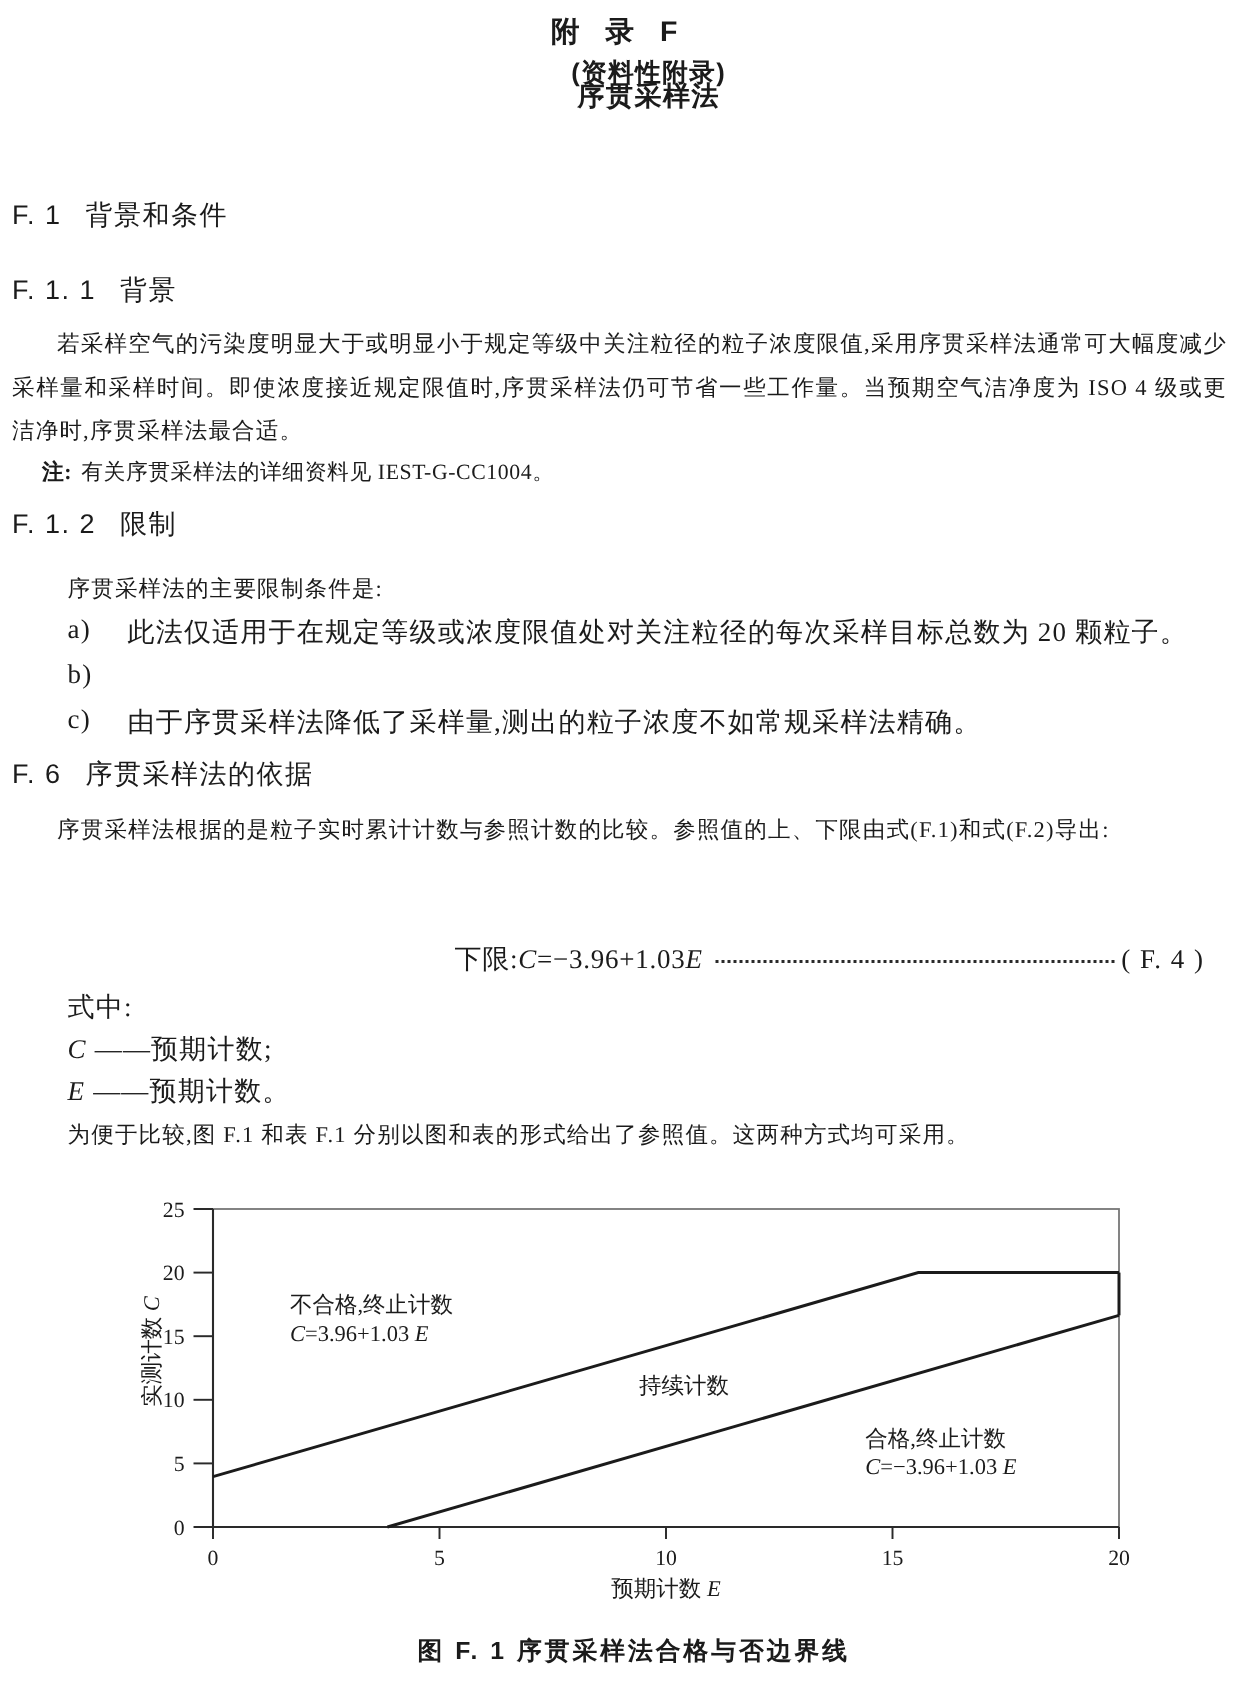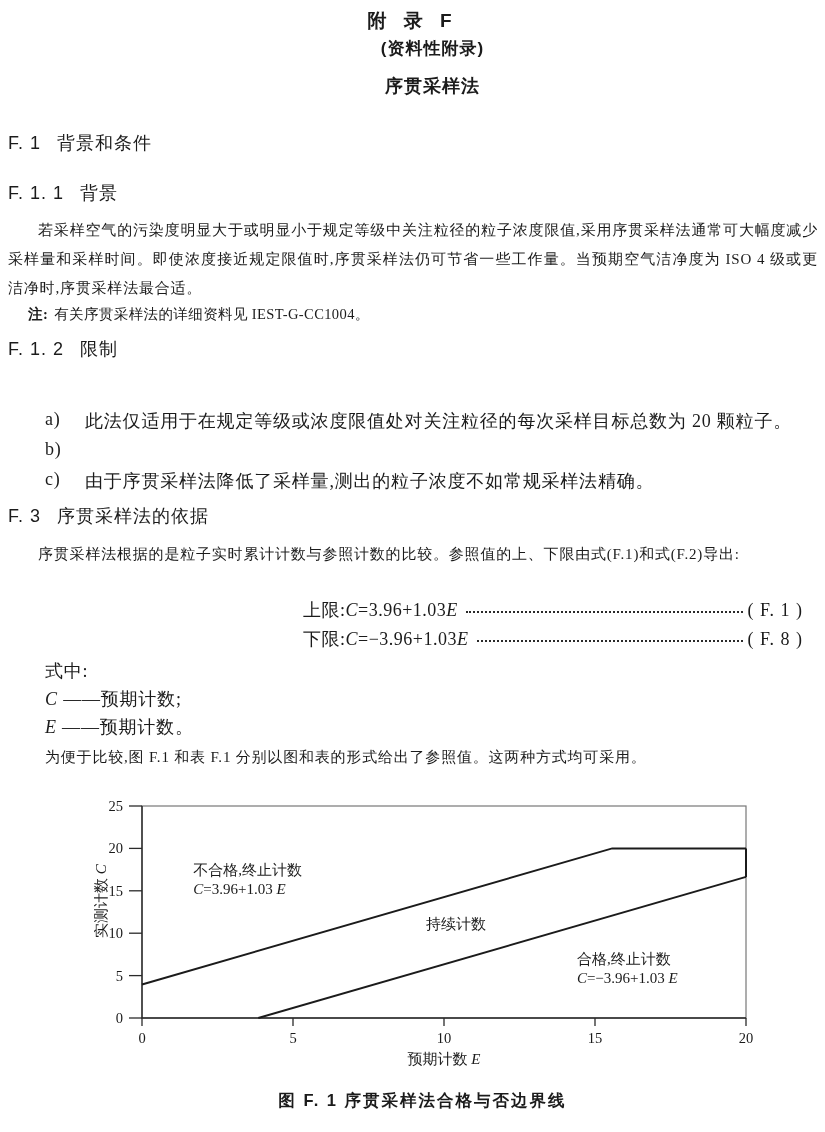--- a/index.html
+++ b/index.html
@@ -29,70 +29,65 @@
   .caption{font-size:16.5px;font-weight:bold;letter-spacing:2px;}
   svg text{fill:#1b1b1b;}
 </style>
 </head>
 <body>
 
 <div class="page">
 
   <div class="abs center doc-title sans" style="top:8px;">附  录  F</div>
   <div class="abs center doc-sub sans" style="top:37px;">(资料性附录)</div>
-  <div class="abs center doc-sub sans" style="top:74px;font-size:18px;">序贯采样法</div>
+  <div class="abs center doc-sub sans" style="top:52px;font-size:18px;">序贯采样法</div>
 
   <div class="abs sec-head sans" style="top:131px;left:8px;">
     <span class="sec-num">F. 1</span><span>背景和条件</span>
   </div>
 
   <div class="abs sec-head sans" style="top:181px;left:8px;">
     <span class="sec-num">F. 1. 1</span><span>背景</span>
   </div>
 
   <div class="abs body-text indent" style="top:216px;left:8px;width:810px;">若采样空气的污染度明显大于或明显小于规定等级中关注粒径的粒子浓度限值,采用序贯采样法通常可大幅度减少采样量和采样时间。即使浓度接近规定限值时,序贯采样法仍可节省一些工作量。当预期空气洁净度为 ISO 4 级或更洁净时,序贯采样法最合适。</div>
 
   <div class="abs note" style="top:305px;left:28px;width:780px;">
     <span class="note-label">注:</span><span>有关序贯采样法的详细资料见 IEST-G-CC1004。</span>
   </div>
 
   <div class="abs sec-head sans" style="top:337px;left:8px;">
     <span class="sec-num">F. 1. 2</span><span>限制</span>
   </div>
 
+  <div class="abs body-text" style="top:379px;left:45px;width:760px;">序贯采样法的主要限制条件是:</div>
 
   <div class="abs list-item" style="top:409px;left:45px;width:770px;">
     <span class="marker">a)</span>
     <span>此法仅适用于在规定等级或浓度限值处对关注粒径的每次采样目标总数为 20 颗粒子。</span>
   </div>
   <div class="abs list-item" style="top:439px;left:45px;width:770px;">
     <span class="marker">b)</span>
   </div>
   <div class="abs list-item" style="top:469px;left:45px;width:770px;">
     <span class="marker">c)</span>
     <span>由于序贯采样法降低了采样量,测出的粒子浓度不如常规采样法精确。</span>
   </div>
 
   <div class="abs sec-head sans" style="top:504px;left:8px;">
-    <span class="sec-num">F. 3</span><span>序贯采样法的依据</span>
+    <span class="sec-num">F. 6</span><span>序贯采样法的依据</span>
   </div>
 
   <div class="abs body-text indent" style="top:540px;left:8px;width:810px;line-height:28px;">序贯采样法根据的是粒子实时累计计数与参照计数的比较。参照值的上、下限由式(F.1)和式(F.2)导出:</div>
 
-  <div class="abs eq-row" style="top:598px;left:8px;right:22px;">
-    <span class="eq-indent"></span>
-    <span class="eq-formula"><span>上限:</span><span class="var">C</span><span>=3.96+1.03</span><span class="var">E</span></span>
-    <span class="leader"></span>
-    <span class="eq-num">( F. 1 )</span>
-  </div>
   <div class="abs eq-row" style="top:627px;left:8px;right:22px;justify-content:flex-end;">
     <span class="eq-indent"></span>
     <span class="eq-formula"><span>下限:</span><span class="var">C</span><span>=−3.96+1.03</span><span class="var">E</span></span>
     <span class="leader"></span>
-    <span class="eq-num">( F. 8 )</span>
+    <span class="eq-num">( F. 4 )</span>
   </div>
 
   <div class="abs vardef" style="top:659px;left:45px;">式中:</div>
   <div class="abs vardef" style="top:687px;left:45px;">
     <span class="var">C</span>
     <span>——预期计数;</span>
   </div>
   <div class="abs vardef" style="top:715px;left:45px;">
     <span class="var">E</span>
     <span>——预期计数。</span>

